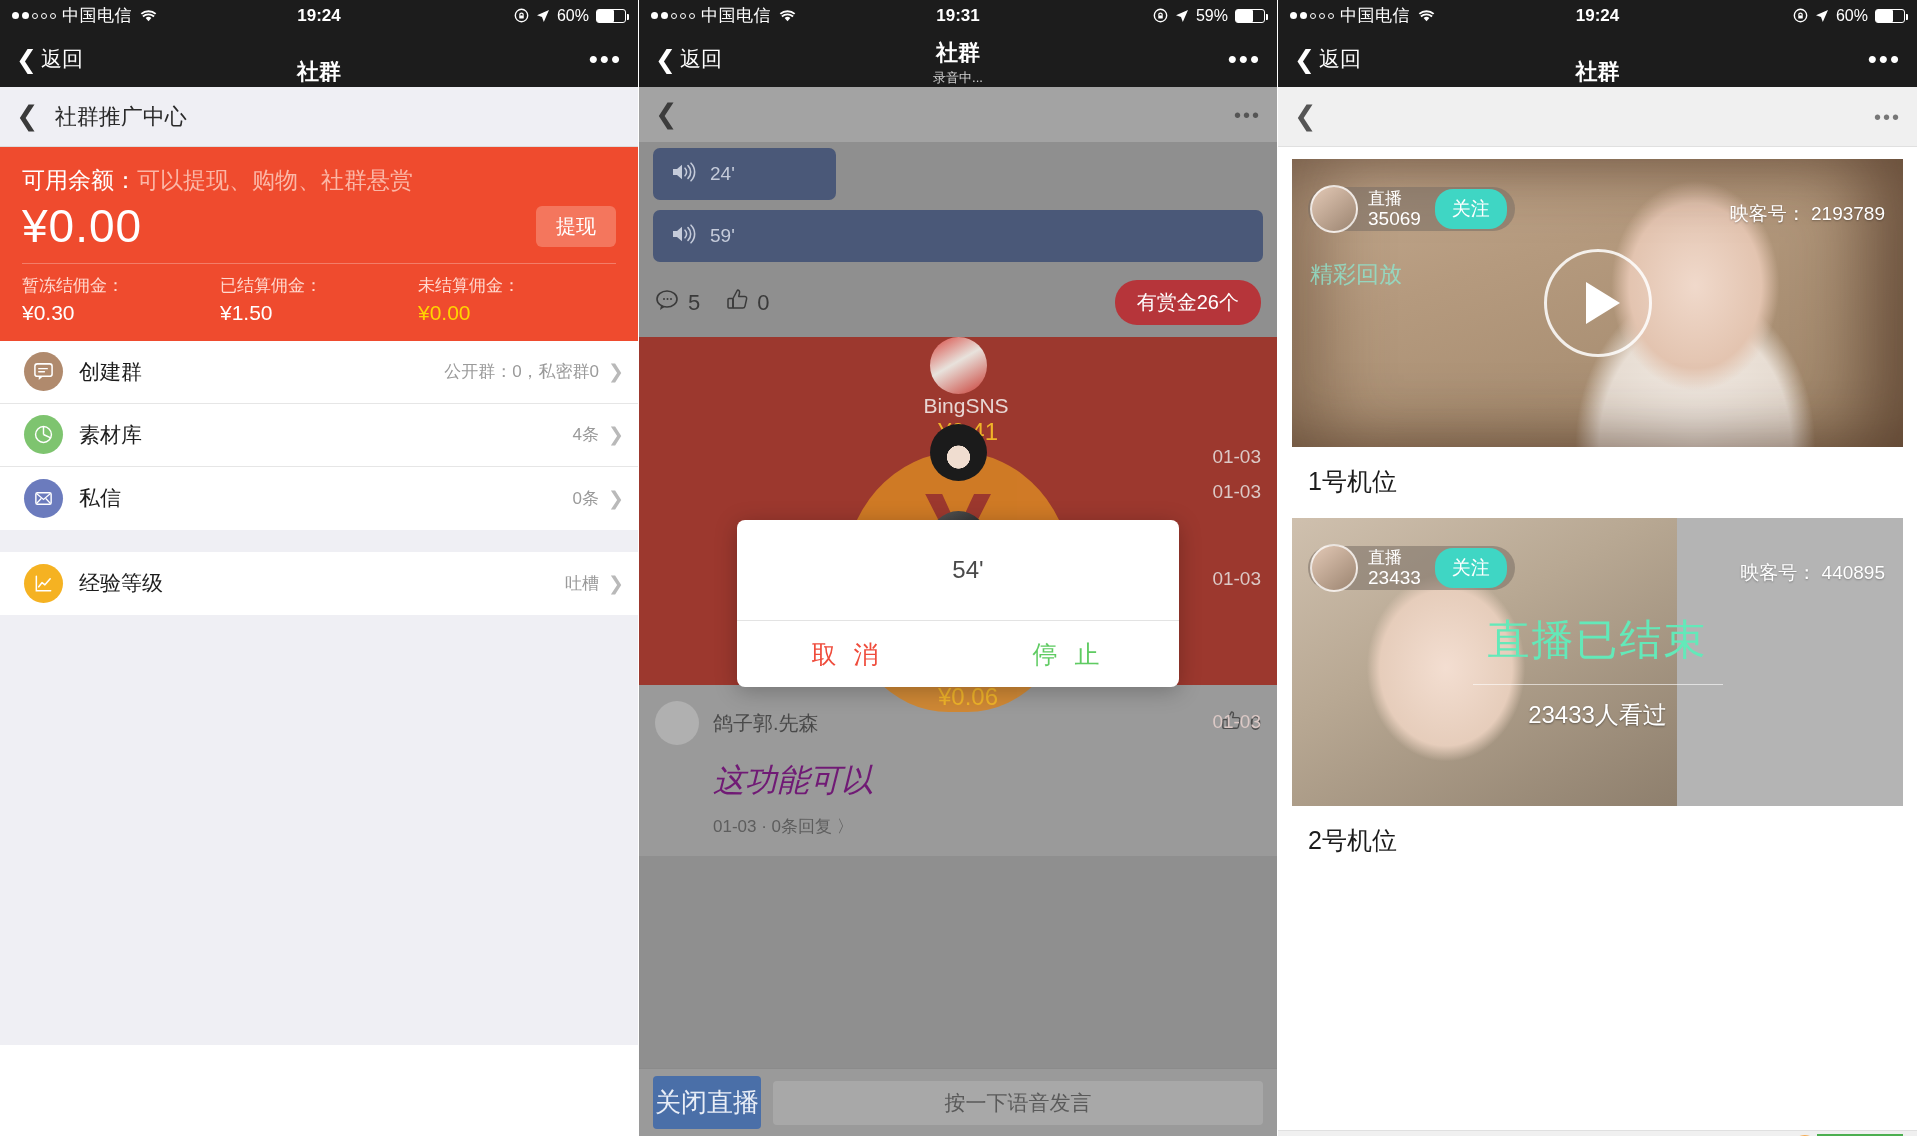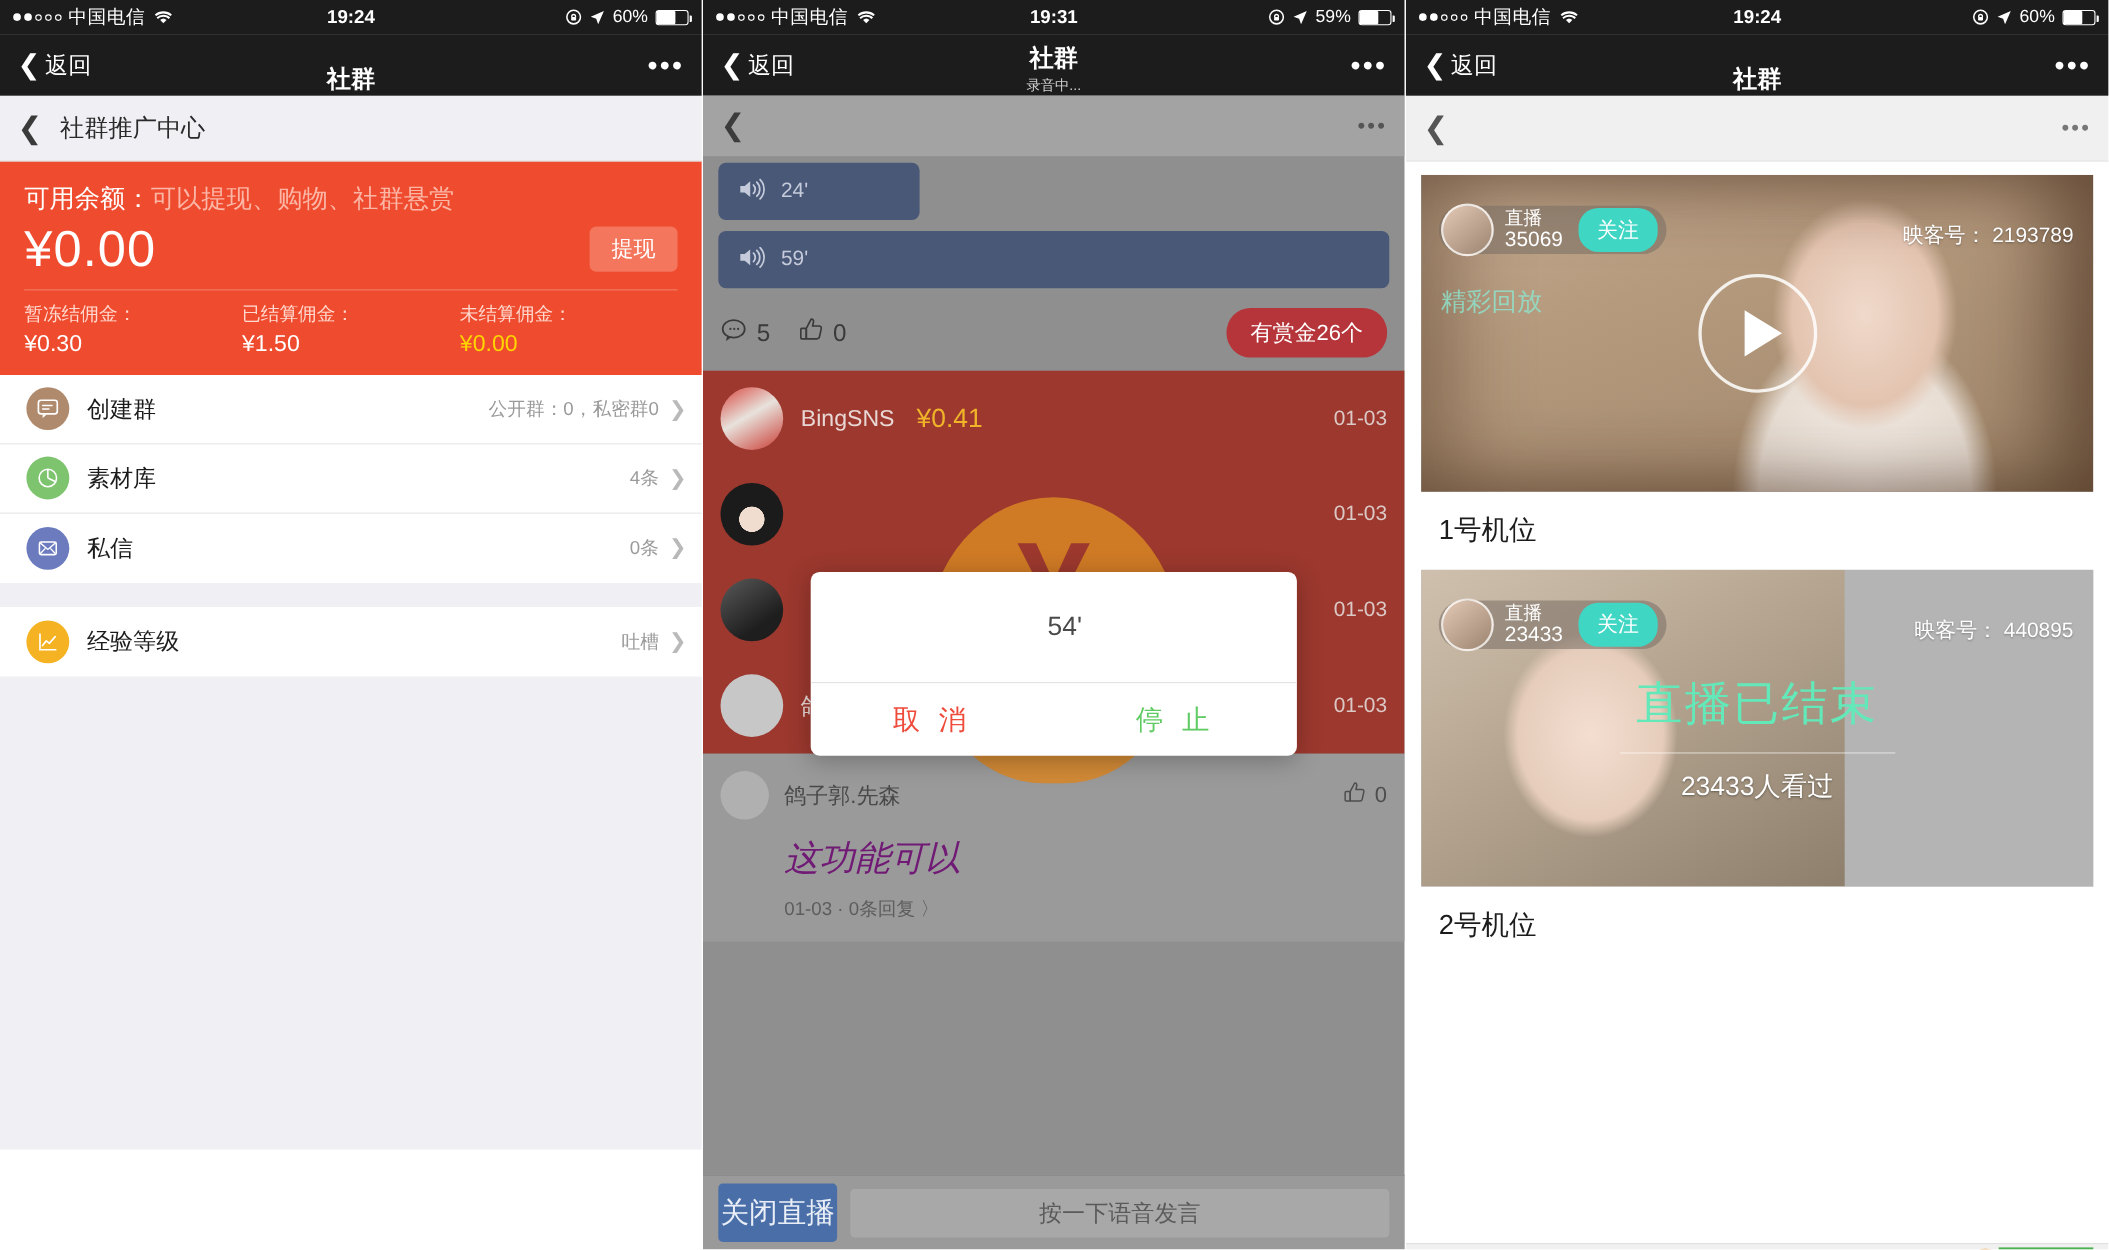--- a/index.html
+++ b/index.html
@@ -121,21 +121,21 @@
   .reward-list { background: #9c382e; position: relative; }
   .reward-bg {
     position: absolute; left: 50%; top: 115px; transform: translateX(-50%);
     width: 230px; height: 260px; border-radius: 50% 50% 46% 46%;
     background: #d98624; opacity: .85;
     display: flex; align-items: flex-start; justify-content: center;
     font-size: 120px; color: #9c382e; font-weight: 600; padding-top: 14px;
   }
   .reward-row {
     position: relative; display: flex; align-items: center;
-    height: 87px; padding: 0 16px; z-index: 2;
+    height: 87px; padding: 0 16px; z-index: 2; flex-direction: column;
   }
   .r-av { width: 57px; height: 57px; border-radius: 50%; flex: 0 0 57px; overflow: hidden;
           background: #b5b5b5; position: relative; }
   .r-name { font-size: 21px; color: #e8d7d4; margin-left: 16px; }
   .r-amt { font-size: 24px; color: #f0b429; margin-left: 20px; }
   .r-date { margin-left: auto; font-size: 19px; color: #dcc9c6; }
 
   .comment-block { background: #9a9a9a; padding: 16px 16px 18px 16px; }
   .cm-head { display: flex; align-items: center; }
   .cm-av { width: 44px; height: 44px; border-radius: 50%; background: #b0b0b0; flex:0 0 44px; }

